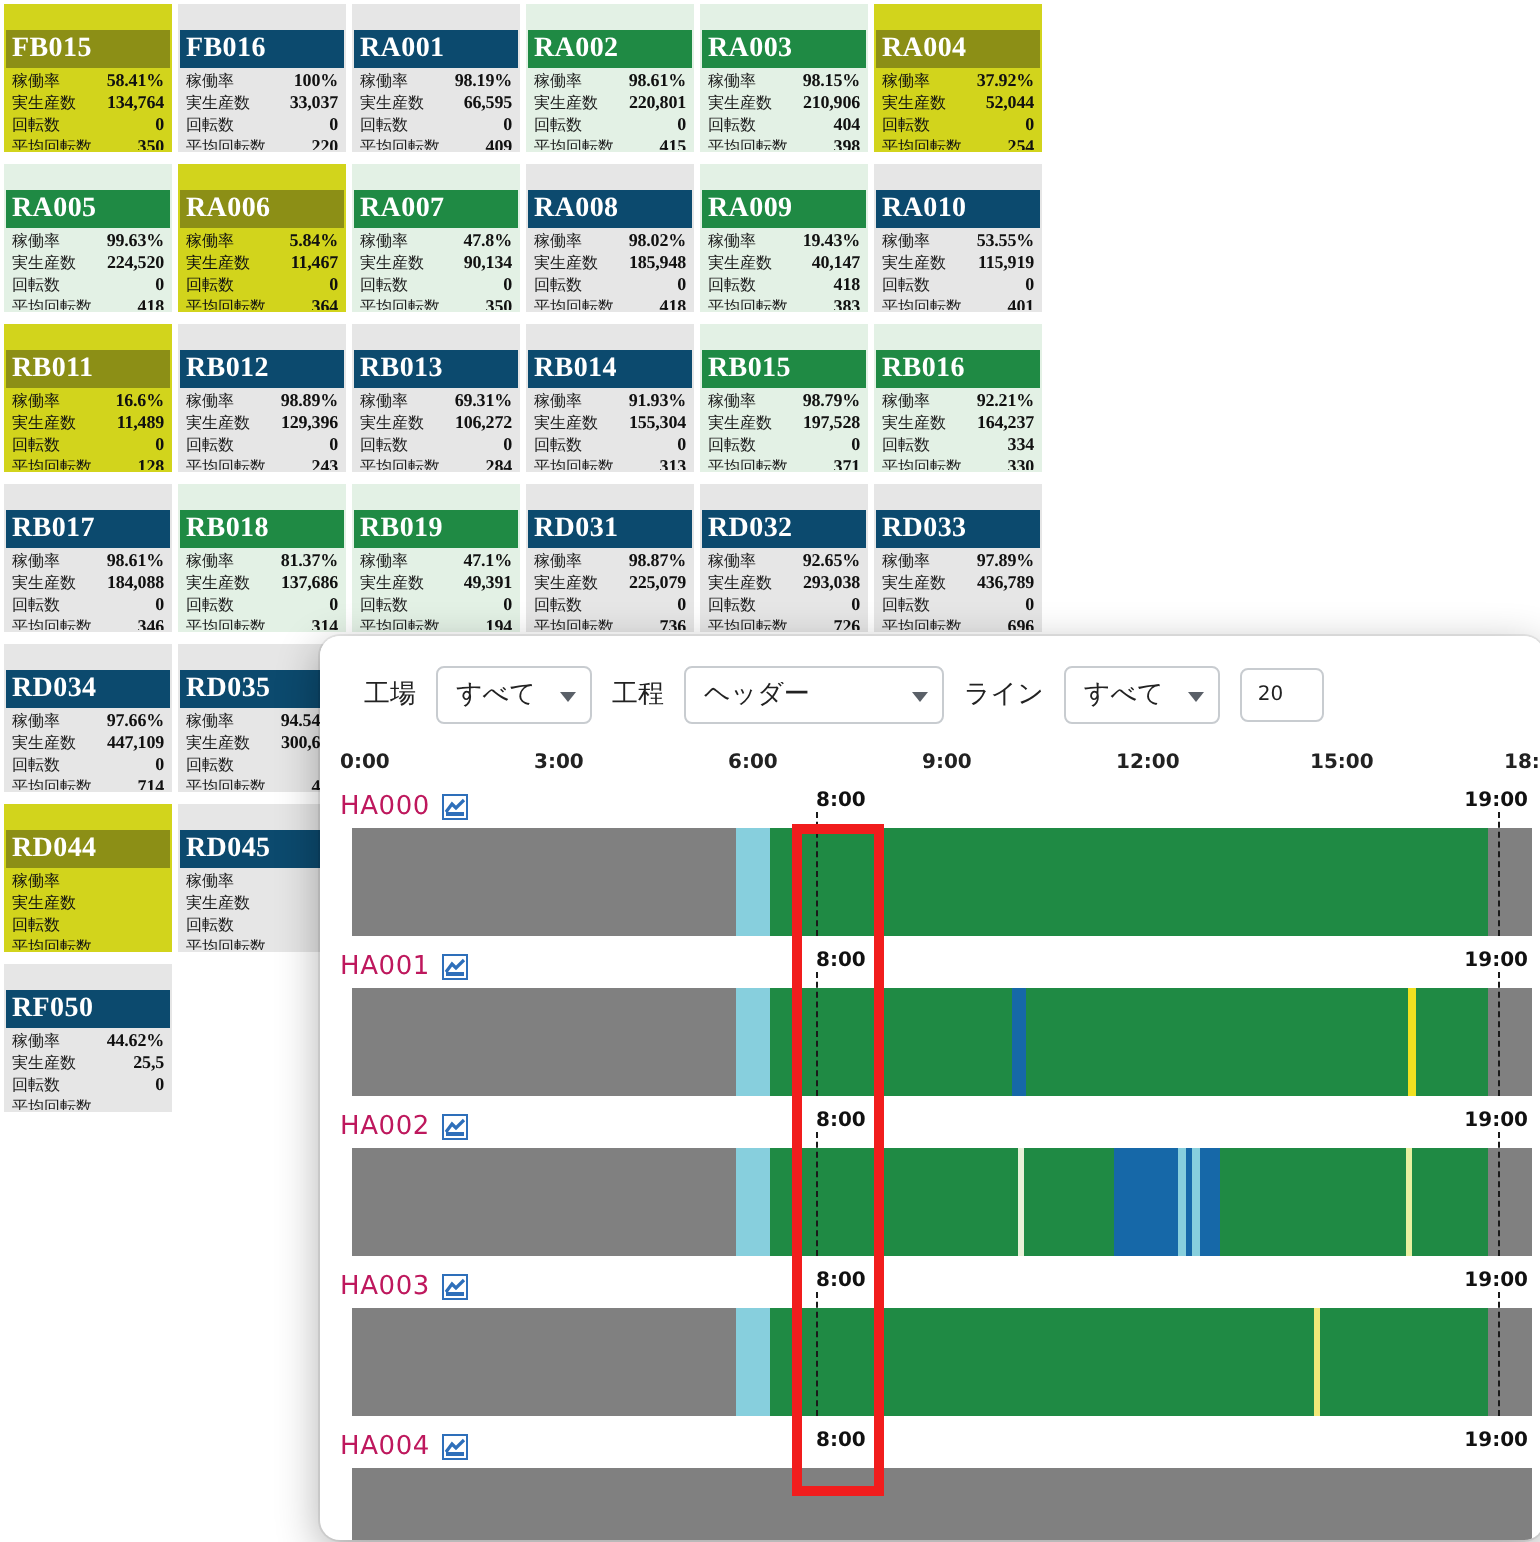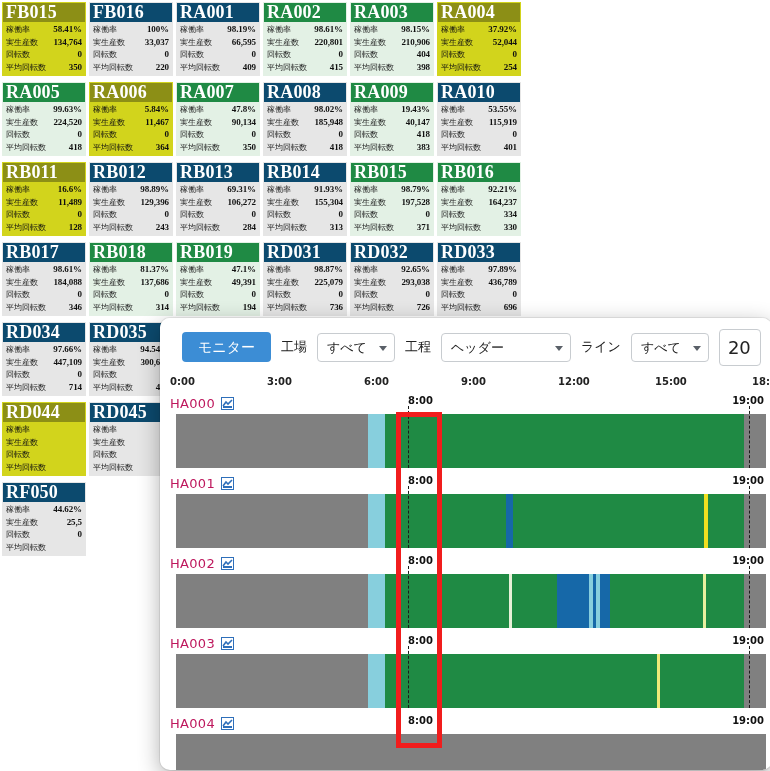--- a/index.html
+++ b/index.html
@@ -44,25 +44,26 @@
     border: 1px solid rgba(255,255,255,0.0);
     background: #efefef;
     display: flex;
     flex-direction: column;
   }
   .kpi-card .card-head {
     height: 19px;
     line-height: 19px;
     padding-left: 3px;
     font-family: "Liberation Serif", "DejaVu Serif", serif;
-    font-size: 18px;
+    font-size: 14px;
     font-weight: 700;
     color: #ffffff;
     letter-spacing: 0.2px;
     white-space: nowrap;
+    margin-top: 12px;
   }
   .kpi-card .card-body {
     flex: 1;
     padding: 1px 3px 1px 3px;
     display: flex;
     flex-direction: column;
     justify-content: space-around;
   }
   .kpi-row {
     display: flex;
@@ -163,21 +164,21 @@
     border-right: 4px solid transparent;
     border-top: 5px solid #5a6068;
     pointer-events: none;
   }
   .sel-sm  .ctl-select { width: 78px; }
   .sel-md  .ctl-select { width: 130px; }
 
   .date-input {
     border: 1px solid #c8ccd0;
     border-radius: 4px;
-    font-size: 18px;
+    font-size: 10px;
     font-family: "DejaVu Sans", sans-serif;
     color: #222;
     padding: 7px 8px;
     width: 42px;
     box-sizing: border-box;
   }
 
   
   #time-axis {
     position: absolute;
@@ -1055,21 +1056,20 @@
             <span class="k-label">平均回転数</span>
             <span class="k-value"></span>
           </div>
         </div>
       </div>
     </div>
 
   <div id="overlay-panel">
 
     <div id="panel-toolbar">
-      <button class="monitor-btn">モニター</button>
 
       <span class="ctl-label">工場</span>
       <span class="sel-wrap sel-sm">
         <select class="ctl-select">
           <option>すべて</option>
         </select>
       </span>
 
       <span class="ctl-label">工程</span>
       <span class="sel-wrap sel-md">

